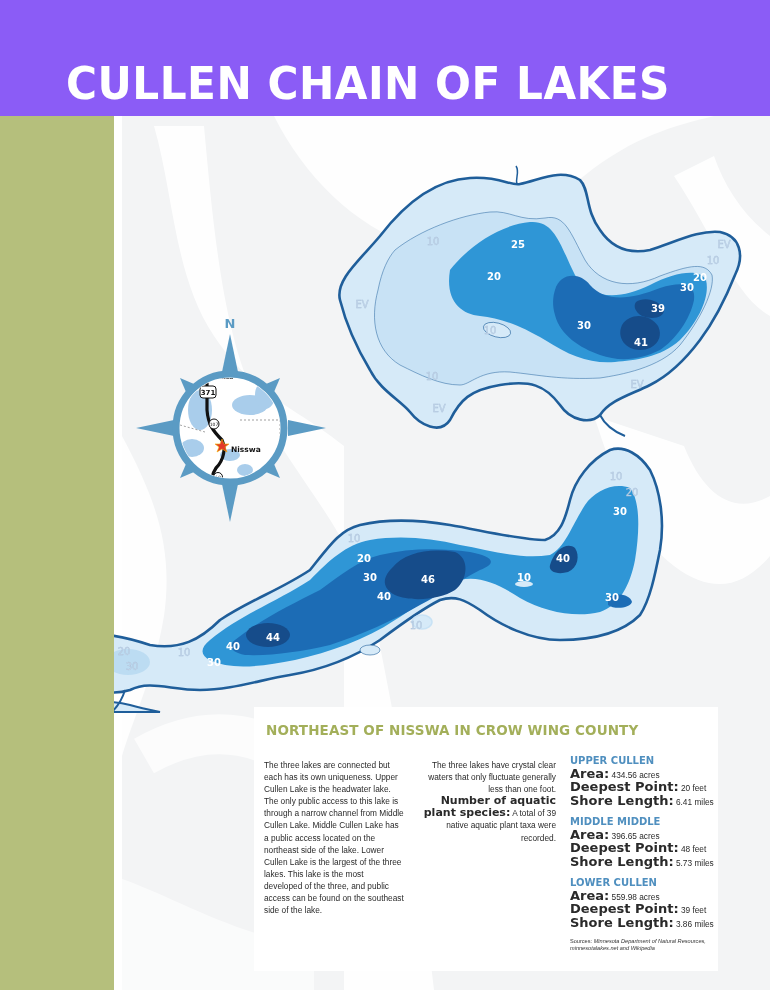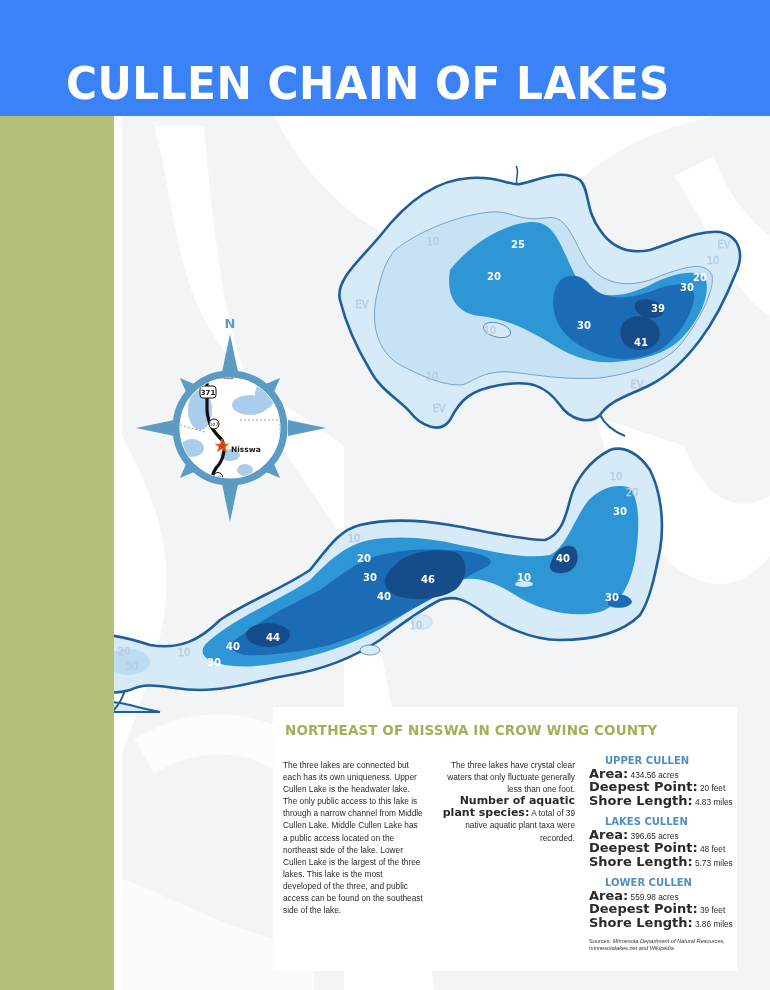--- a/index.html
+++ b/index.html
@@ -1,32 +1,32 @@
 <!DOCTYPE html>
 <html><head>
 <meta charset="utf-8">
 <style>
   html, body { margin:0; padding:0; }
   body { width:770px; height:990px; position:relative; overflow:hidden; background:#ffffff; font-family:"Liberation Sans", sans-serif; }
-  .header { position:absolute; left:0; top:0; width:770px; height:116px; background:#3b82f6; }
+  .header { position:absolute; left:0; top:0; width:770px; height:116px; background:#8b5cf6; }
   .title { position:absolute; left:66px; top:58px; margin:0; color:#ffffff; font-family:"DejaVu Sans", sans-serif; font-weight:bold; font-size:44px; letter-spacing:0.5px; line-height:52px; transform:scaleX(0.96); transform-origin:left center; }
   .sidebar { position:absolute; left:0; top:116px; width:114px; height:874px; background:#b5bf7c; }
   .canvas { position:absolute; left:114px; top:116px; width:656px; height:874px; background:#ffffff; overflow:hidden; }
   .bgpattern { position:absolute; left:0; top:0; }
   .mapsvg { position:absolute; left:0; top:0; }
   .depth { font-family:"DejaVu Sans", sans-serif; font-weight:bold; font-size:10px; fill:#ffffff; text-anchor:middle; }
   .depth.faint { fill:#c9dcef; stroke:#a9bfd8; stroke-width:0.4; font-weight:normal; }
-  .info { position:absolute; left:273px; top:707px; width:464px; height:264px; background:#ffffff; }
+  .info { position:absolute; left:254px; top:707px; width:464px; height:264px; background:#ffffff; }
   .info h2 { position:absolute; left:12px; top:15px; margin:0; color:#a3af5a; font-family:"DejaVu Sans", sans-serif; font-weight:bold; font-size:13.5px; letter-spacing:0.1px; white-space:nowrap; }
   .col { position:absolute; top:52px; font-size:8.3px; line-height:12.1px; color:#2a2a2a; }
   .col1 { left:10px; width:140px; }
   .col2 { left:162px; width:140px;text-align:right; }
   .col2 b { font-family:"DejaVu Sans", sans-serif; font-size:11px; }
   .col3 { left:316px; width:150px; top:48px; }
-  .lakehead { color:#4f8fbf; font-family:"DejaVu Sans", sans-serif; font-weight:bold; font-size:10px; margin:0 0 1px 16px; }
+  .lakehead { color:#4f8fbf; font-family:"DejaVu Sans", sans-serif; font-weight:bold; font-size:10px; margin:0 0 1px 0; }
   .stat { font-size:8.3px; line-height:12.3px; color:#2a2a2a; }
   .stat b { font-family:"DejaVu Sans", sans-serif; font-size:13px; }
   .lakeblock { margin-bottom:8px; }
   .sources { font-size:5.6px; line-height:6.6px; color:#333; font-style:italic; margin-top:2px; }
   .sources span.lbl { font-style:normal; }
   .para-gap { height:12px; }
 </style>
 </head>
 <body>
 
@@ -164,24 +164,24 @@
     <div>The three lakes have crystal clear waters that only fluctuate generally less than one foot.</div>
     <div><b>Number of aquatic plant species:</b><span> A total of 39 native aquatic plant taxa were recorded.</span></div>
     <div class="para-gap"></div>
   </div>
 
   <div class="col col3">
     <div class="lakeblock">
       <div class="lakehead">UPPER CULLEN</div>
       <div class="stat"><b>Area:</b><span> 434.56 acres</span></div>
       <div class="stat"><b>Deepest Point:</b><span> 20 feet</span></div>
-      <div class="stat"><b>Shore Length:</b><span> 4.83 miles</span></div>
+      <div class="stat"><b>Shore Length:</b><span> 6.41 miles</span></div>
     </div>
     <div class="lakeblock">
-      <div class="lakehead">LAKES CULLEN</div>
+      <div class="lakehead">MIDDLE MIDDLE</div>
       <div class="stat"><b>Area:</b><span> 396.65 acres</span></div>
       <div class="stat"><b>Deepest Point:</b><span> 48 feet</span></div>
       <div class="stat"><b>Shore Length:</b><span> 5.73 miles</span></div>
     </div>
     <div class="lakeblock">
       <div class="lakehead">LOWER CULLEN</div>
       <div class="stat"><b>Area:</b><span> 559.98 acres</span></div>
       <div class="stat"><b>Deepest Point:</b><span> 39 feet</span></div>
       <div class="stat"><b>Shore Length:</b><span> 3.86 miles</span></div>
     </div>

